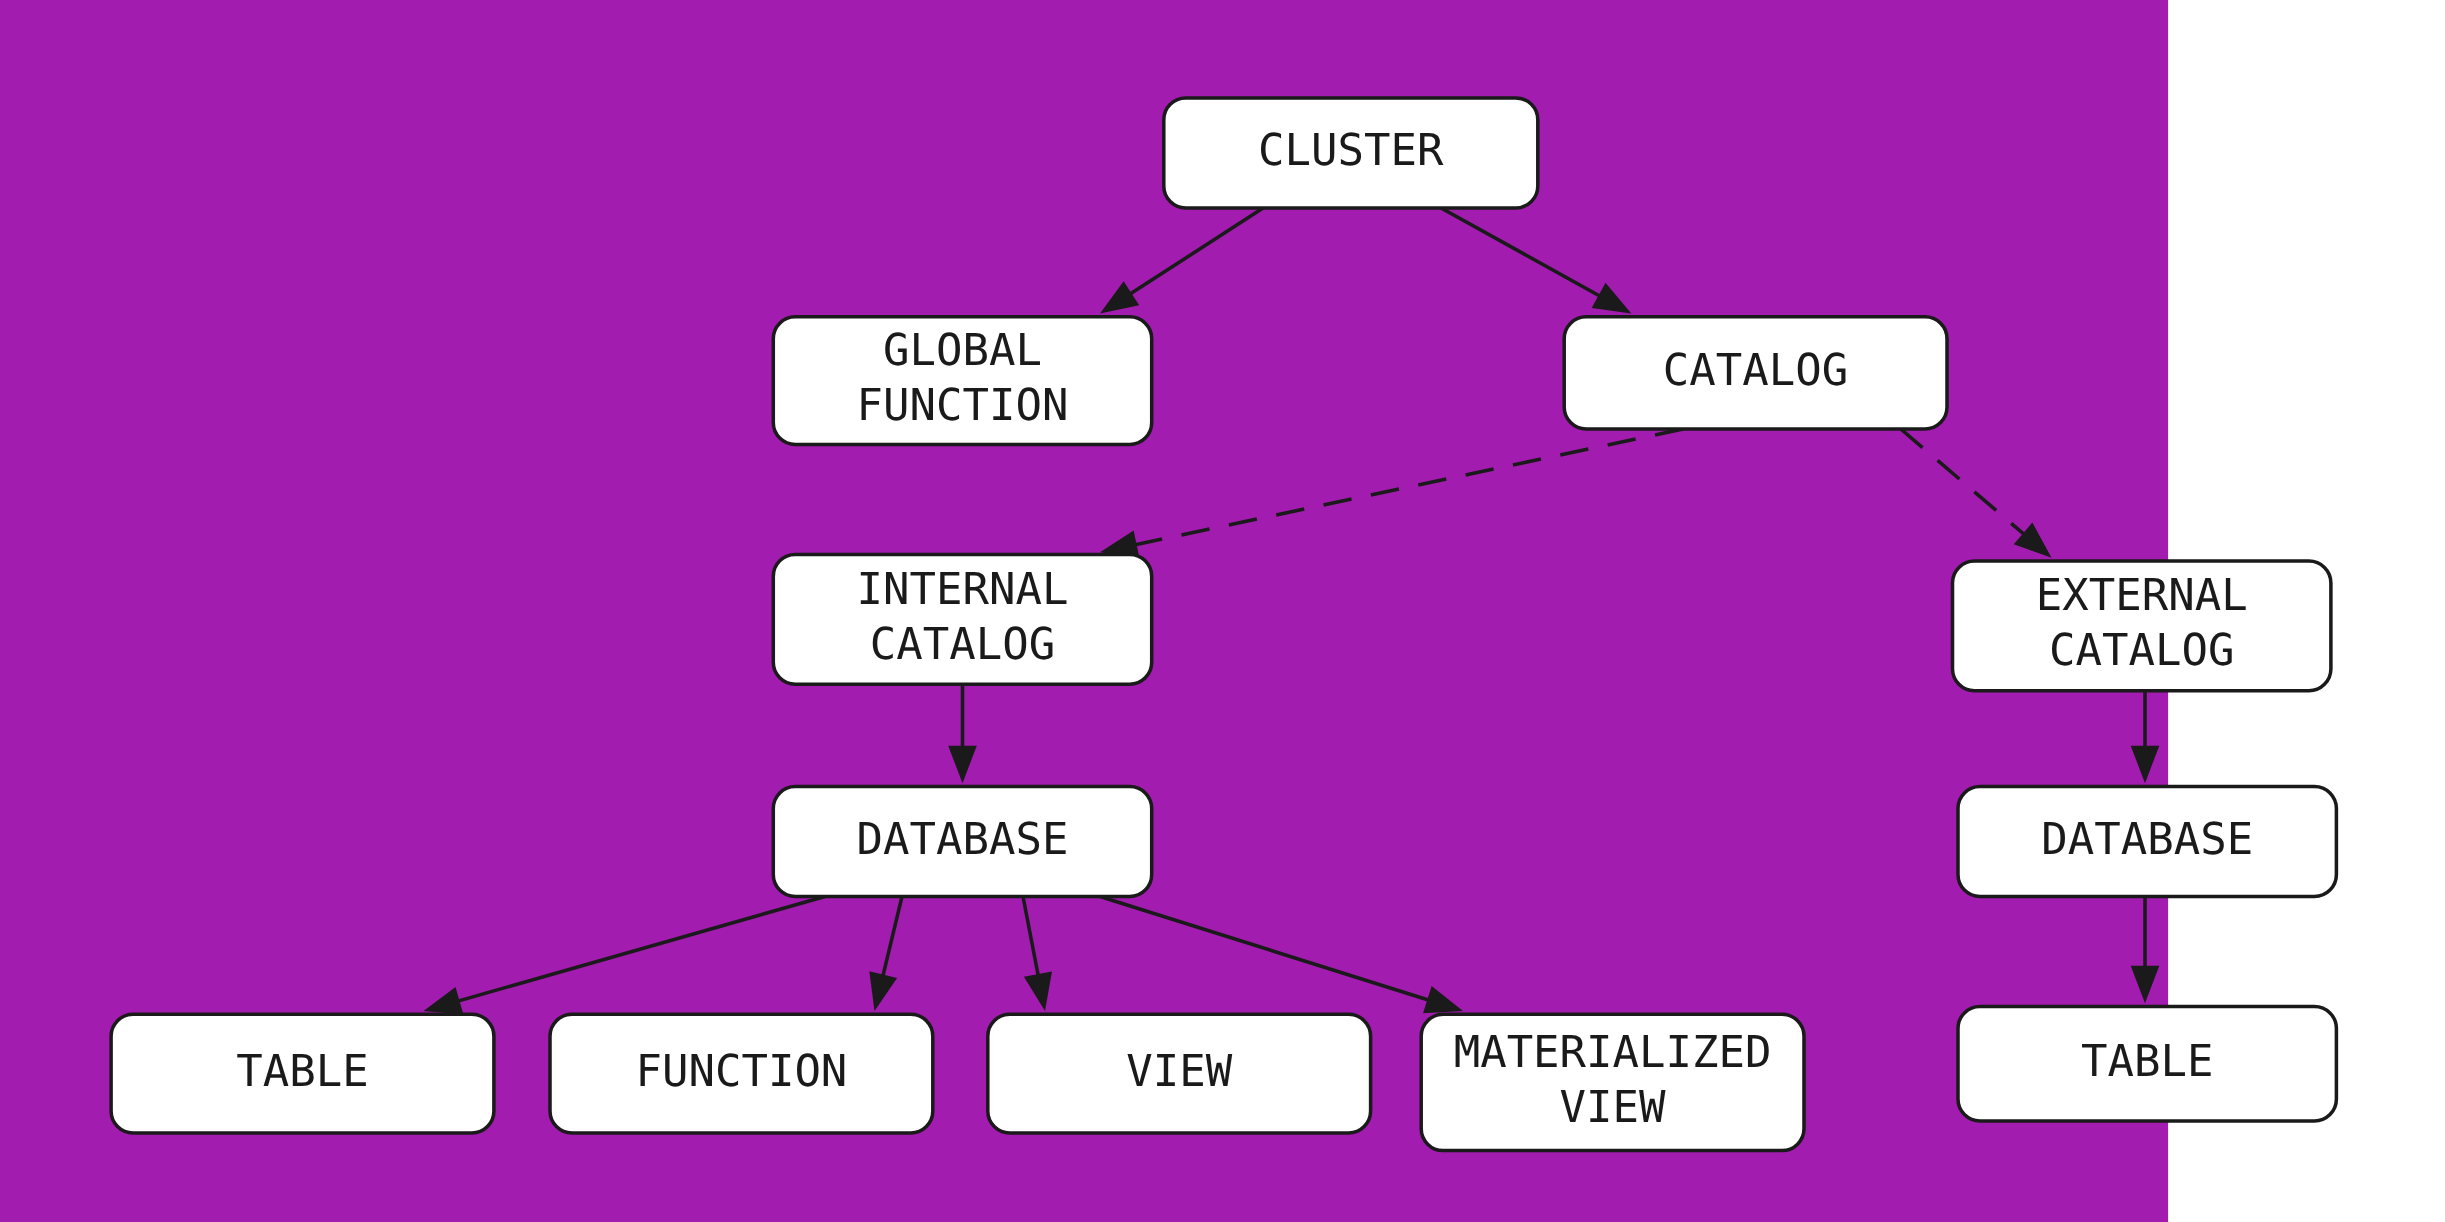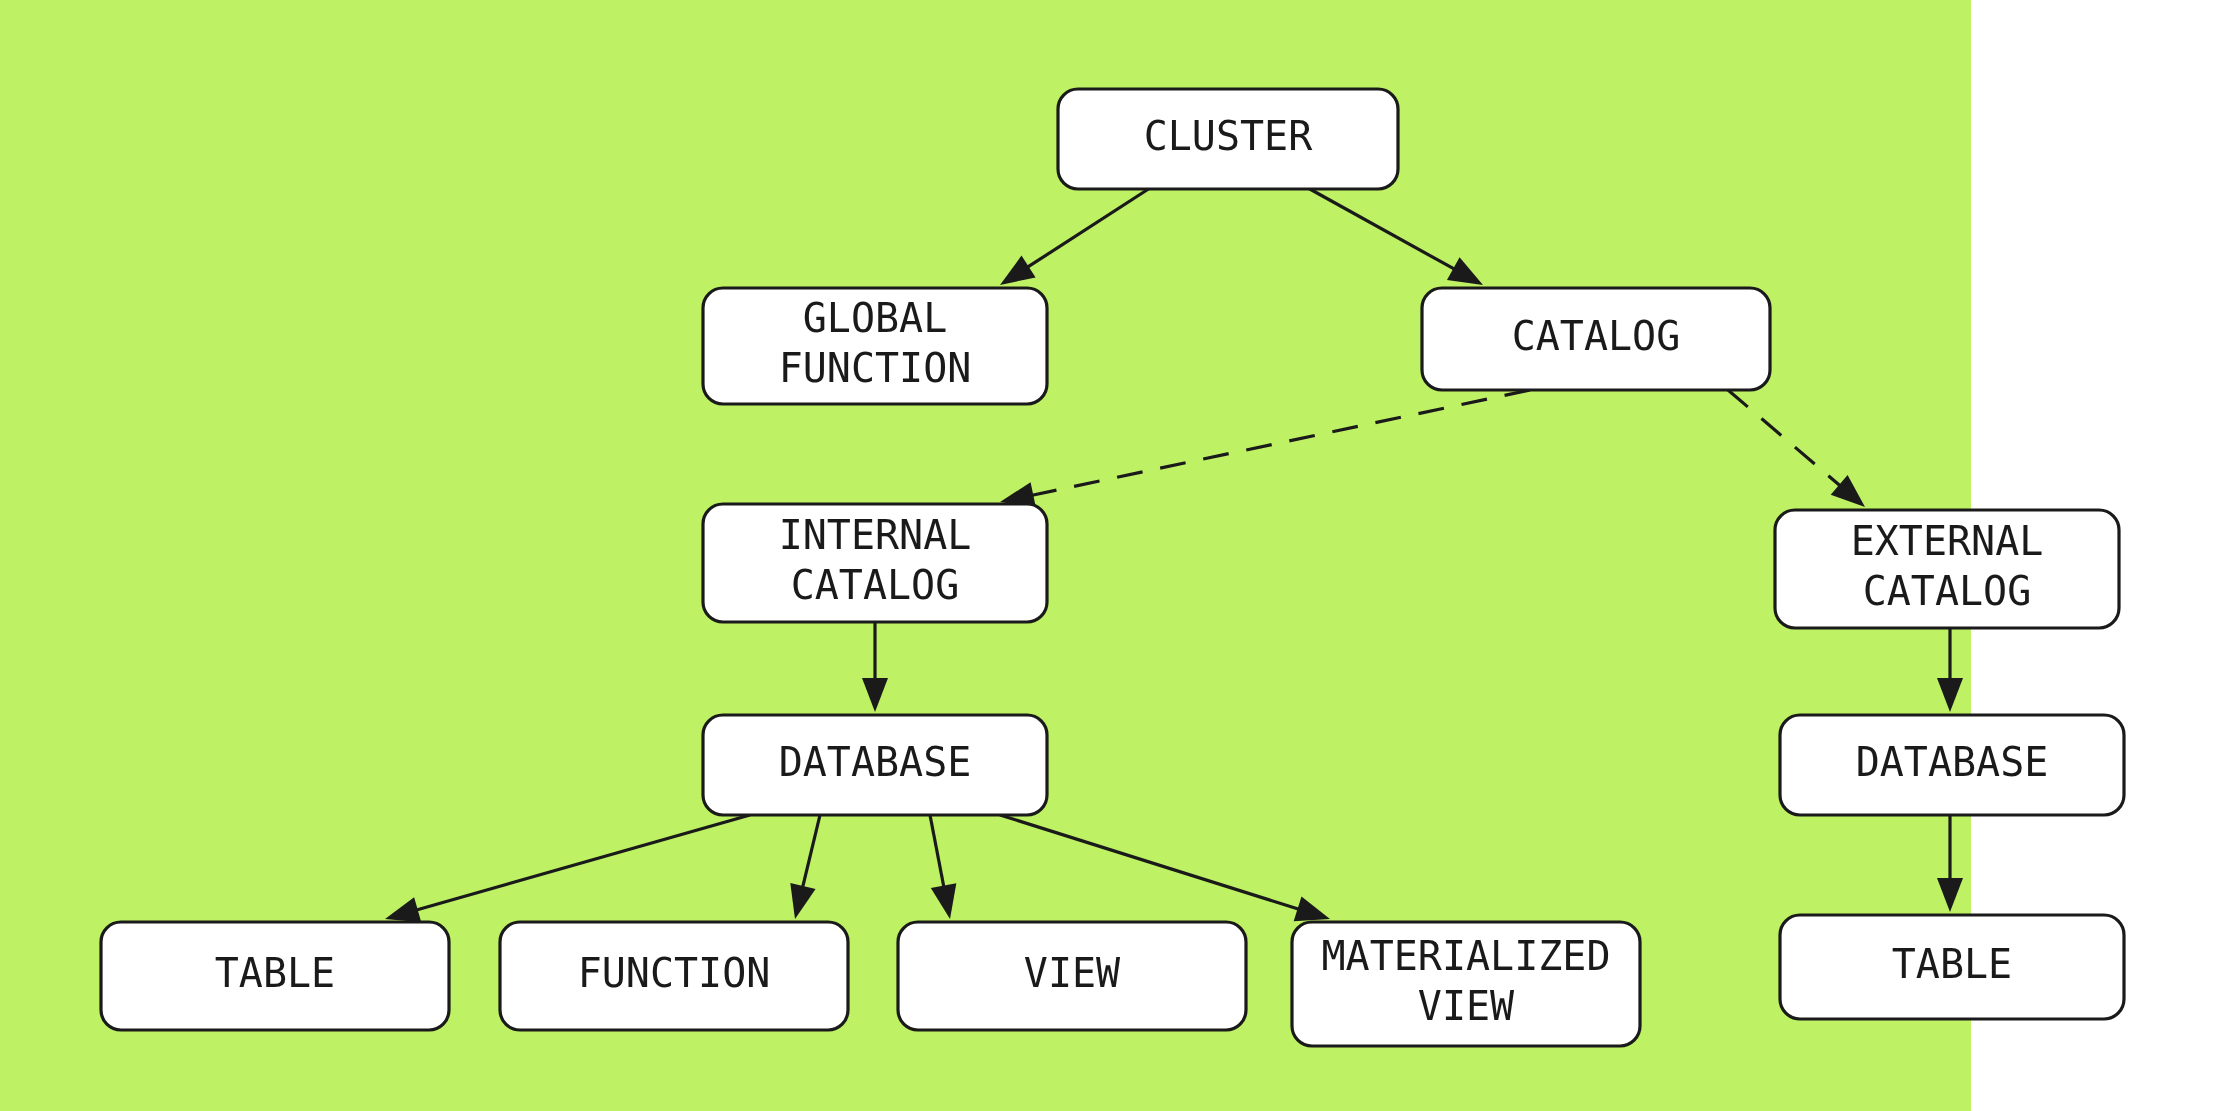--- a/index.html
+++ b/index.html
@@ -11,21 +11,21 @@
   body {
     width: 2223px;
     height: 1111px;
     overflow: hidden;
     font-family: "DejaVu Sans Mono", monospace;
   }
   #diagram-root {
     position: relative;
     width: 1971px;
     height: 1111px;
-    background: #bef264;
+    background: #a21caf;
   }
   svg#diagram-svg {
     position: absolute;
     top: 0;
     left: 0;
     width: 2223px;
     height: 1111px;
     display: block;
   }
   .node-box {

